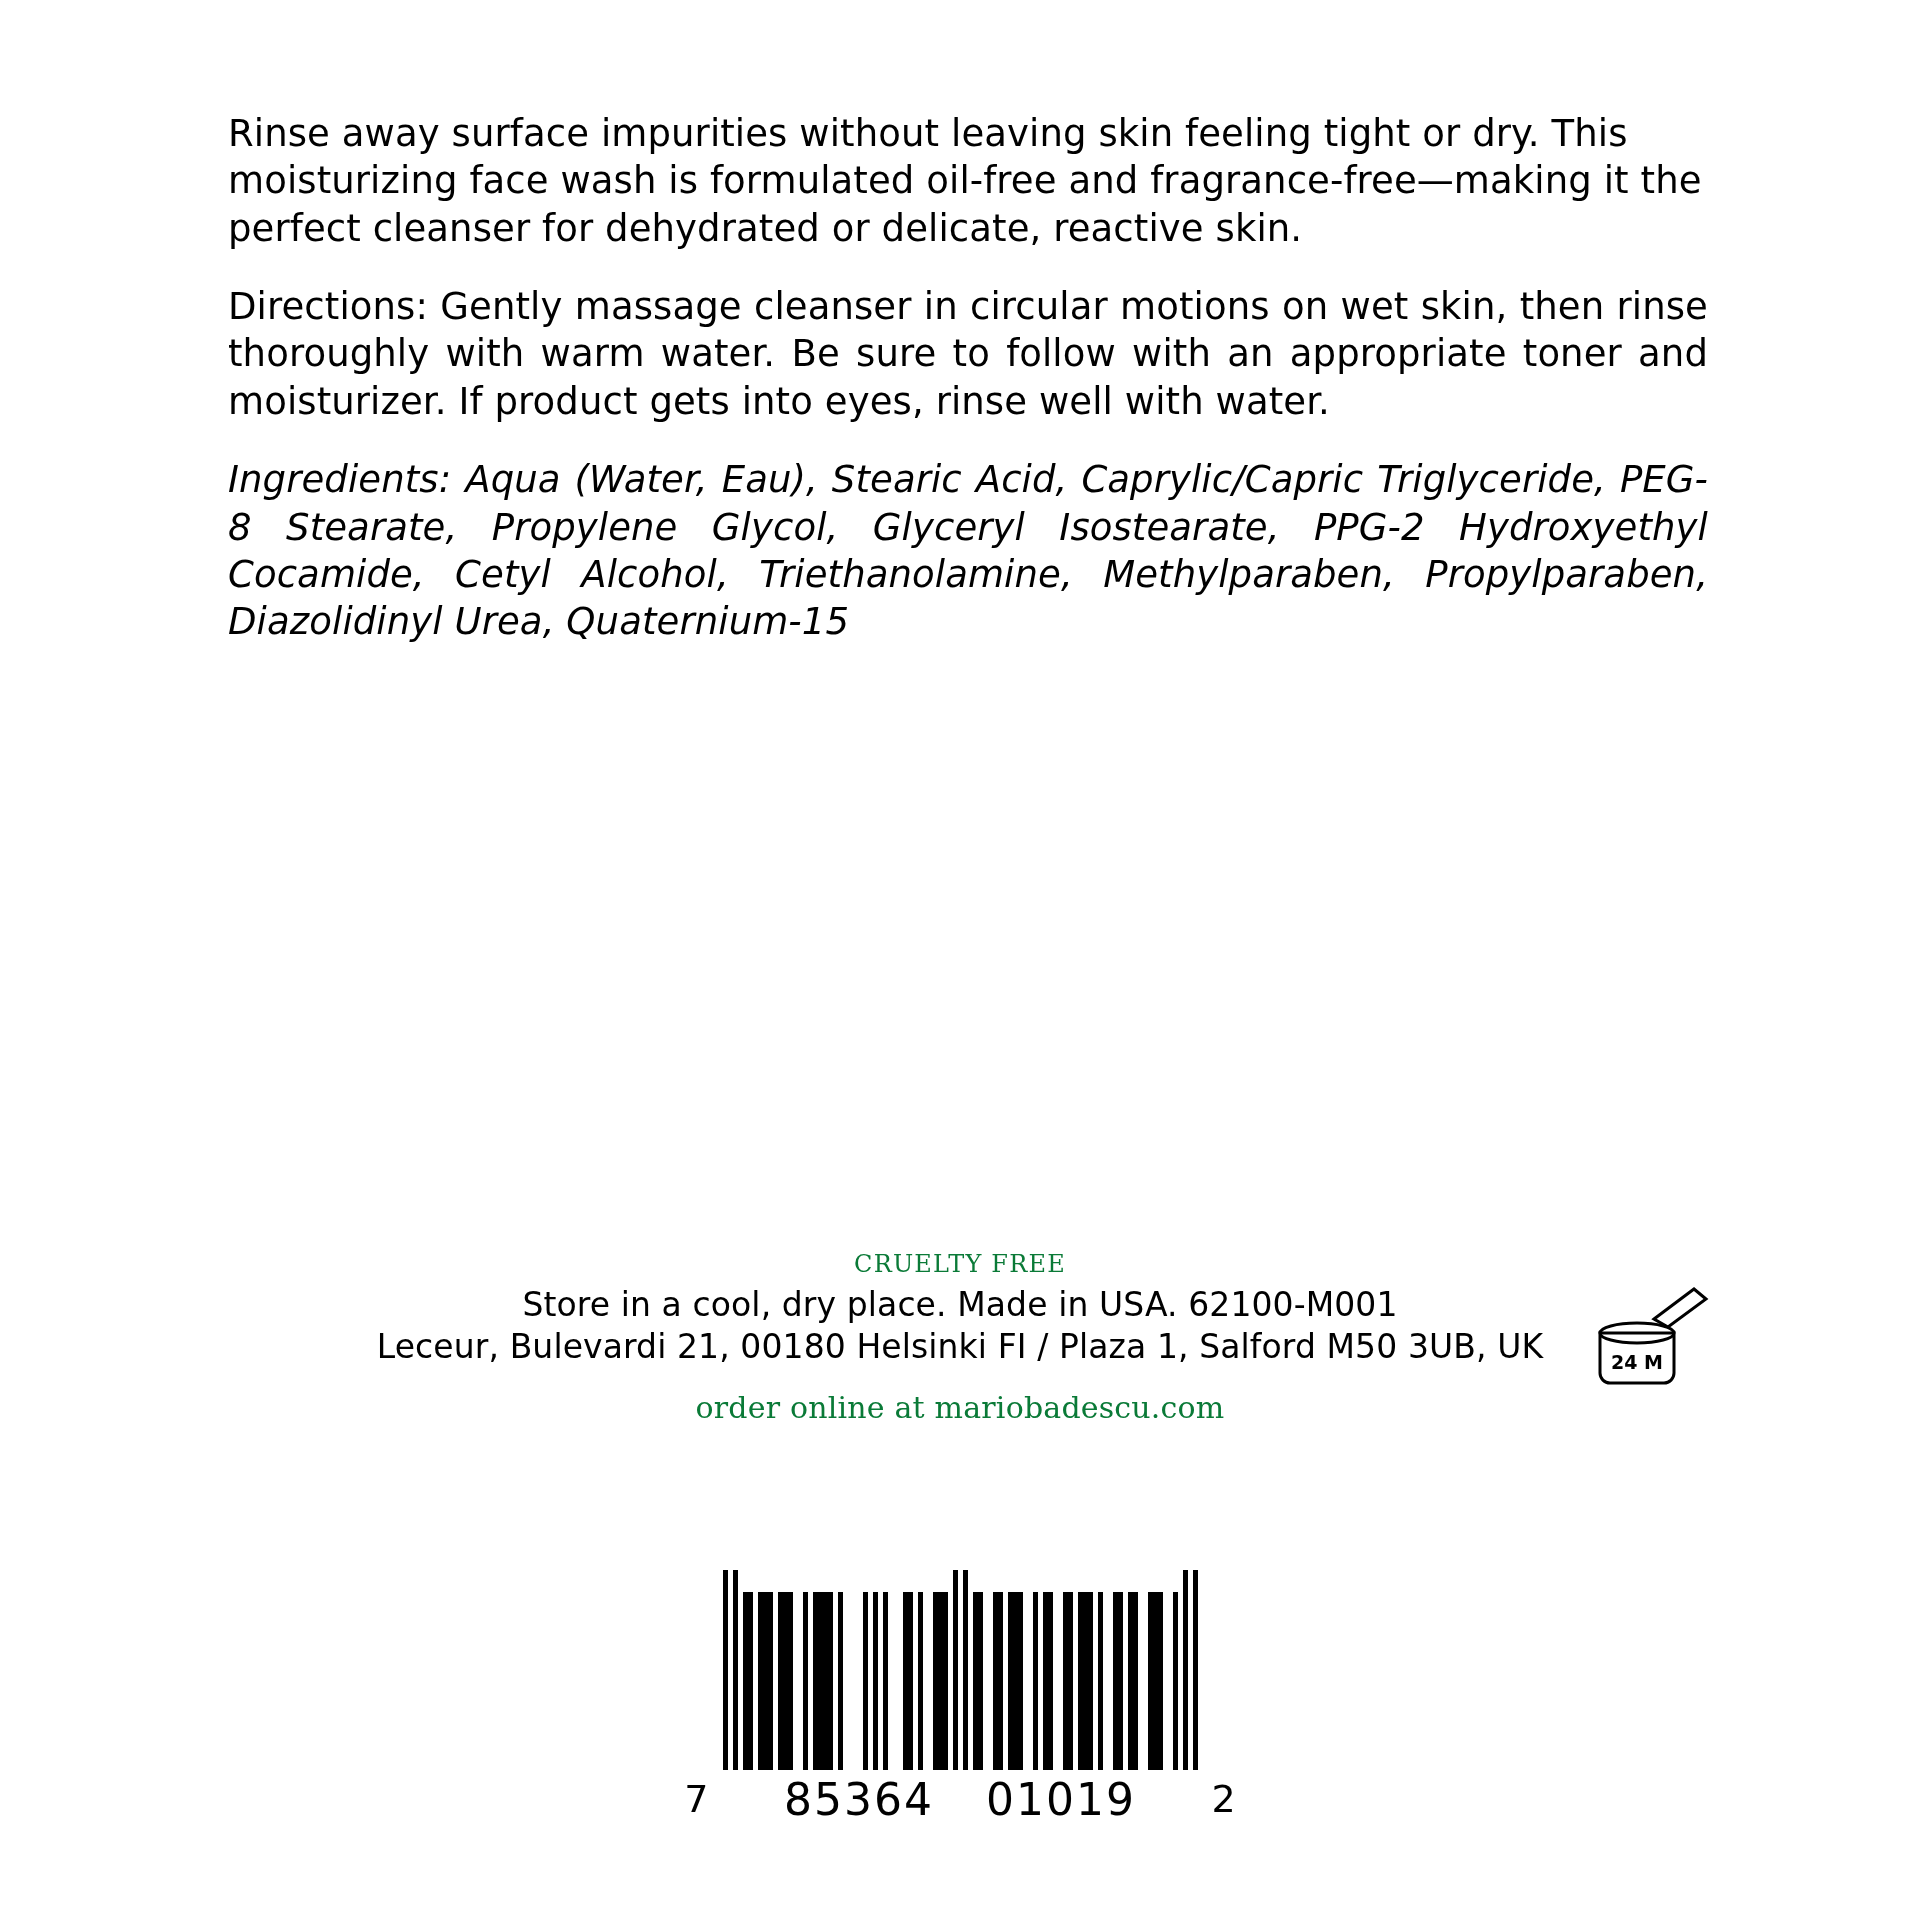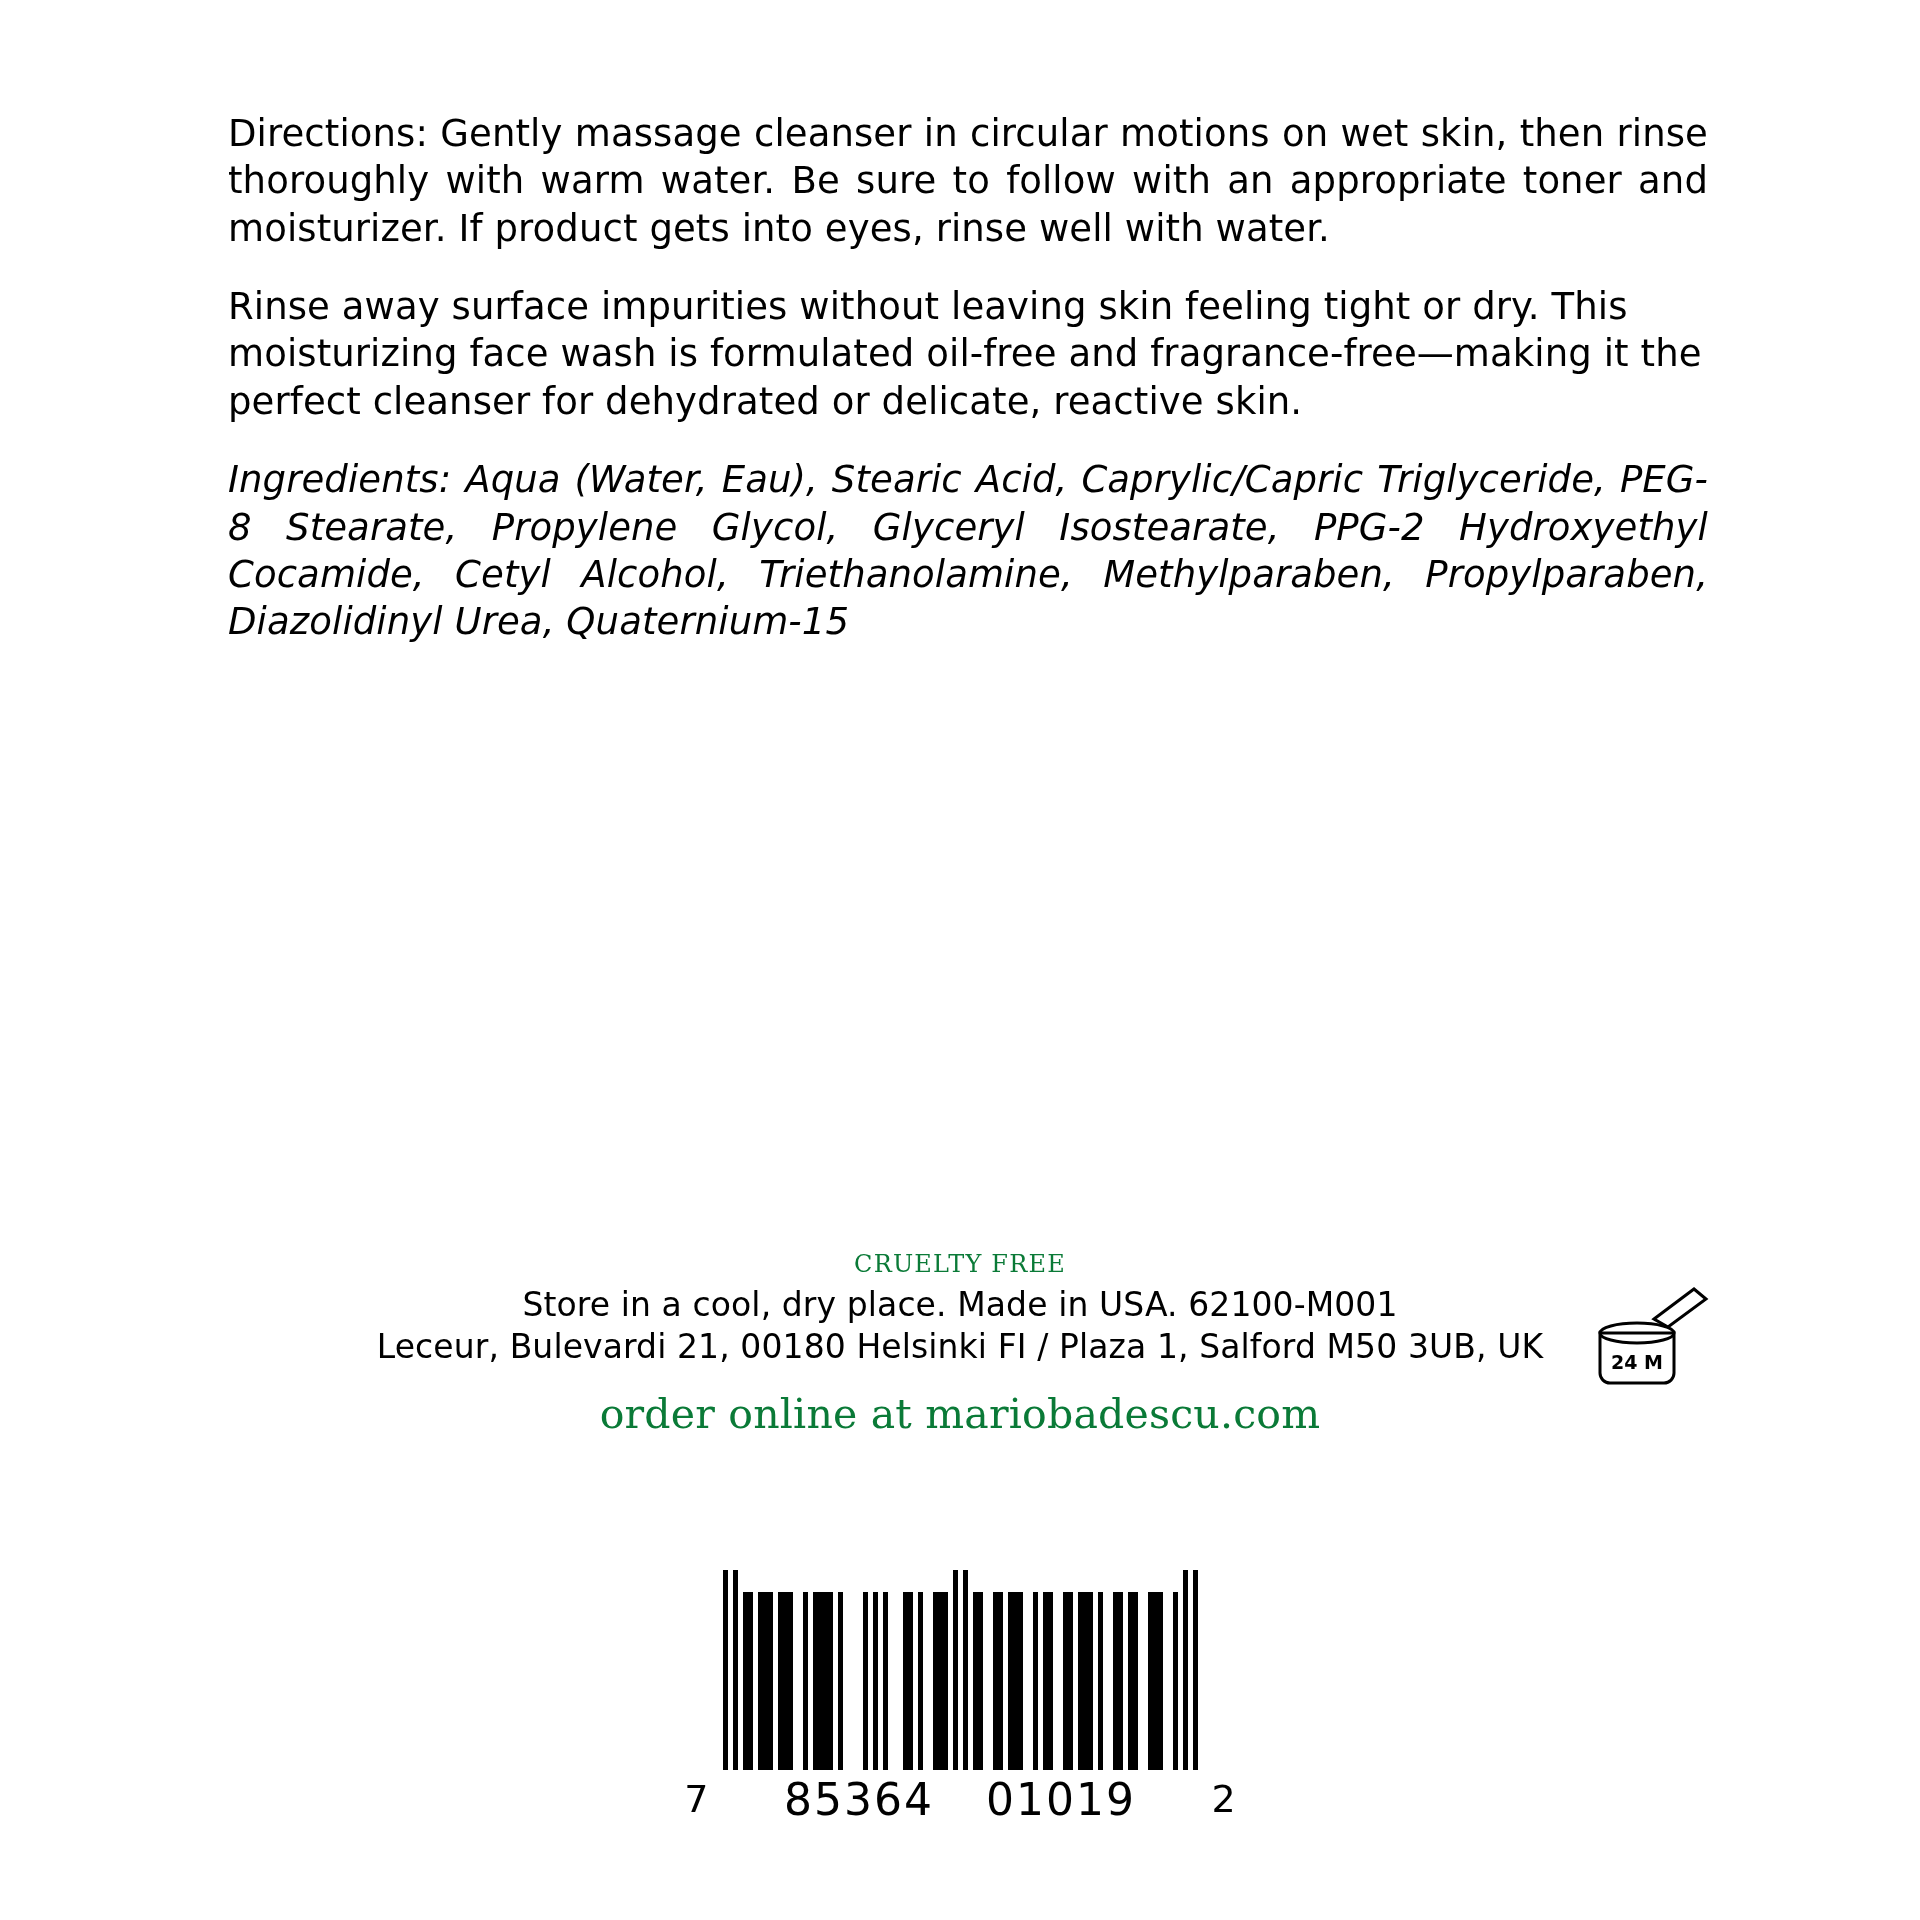--- a/index.html
+++ b/index.html
@@ -69,21 +69,21 @@
     margin: 0;
     letter-spacing: 0.1px;
   }
 
   .footline.underlined {
     text-underline-offset: 5px;
   }
 
   .order {
     font-family: "DejaVu Serif", serif;
-    font-size: 41px;
+    font-size: 30px;
     color: #0a7a37;
     margin: 22px 0 0 0;
     letter-spacing: 0.2px;
   }
 
   
   .pao {
     position: absolute;
     left: 1590px;
     top: 1285px;
@@ -129,23 +129,23 @@
     margin-top: 4px;
     font-family: "DejaVu Sans", sans-serif;
   }
 </style>
 </head>
 <body>
 
 <div class="page">
 
   <div class="copy">
+    <p class="para para-intro">Rinse away surface impurities without leaving skin feeling tight or dry. This moisturizing face wash is formulated oil-free and fragrance-free—making it the perfect cleanser for dehydrated or delicate, reactive skin.</p>
+
     <p class="para"><span class="lead">Directions:</span><span> Gently massage cleanser in circular motions on wet skin, then rinse thoroughly with warm water. Be sure to follow with an appropriate toner and moisturizer. If product gets into eyes, rinse well with water.</span></p>
-
-    <p class="para para-intro">Rinse away surface impurities without leaving skin feeling tight or dry. This moisturizing face wash is formulated oil-free and fragrance-free—making it the perfect cleanser for dehydrated or delicate, reactive skin.</p>
 
     <p class="para"><span class="lead">Ingredients:</span><span> Aqua (Water, Eau), Stearic Acid, Caprylic/Capric Triglyceride, PEG-8 Stearate, Propylene Glycol, Glyceryl Isostearate, PPG-2 Hydroxyethyl Cocamide, Cetyl Alcohol, Triethanolamine, Methylparaben, Propylparaben, Diazolidinyl Urea, Quaternium-15</span></p>
   </div>
 
   <div class="footer">
     <p class="cruelty">CRUELTY FREE</p>
     <p class="footline">Store in a cool, dry place. Made in USA. 62100-M001</p>
     <p class="footline underlined">Leceur, Bulevardi 21, 00180 Helsinki FI / Plaza 1, Salford M50 3UB, UK</p>
     <p class="order">order online at mariobadescu.com</p>
   </div>

